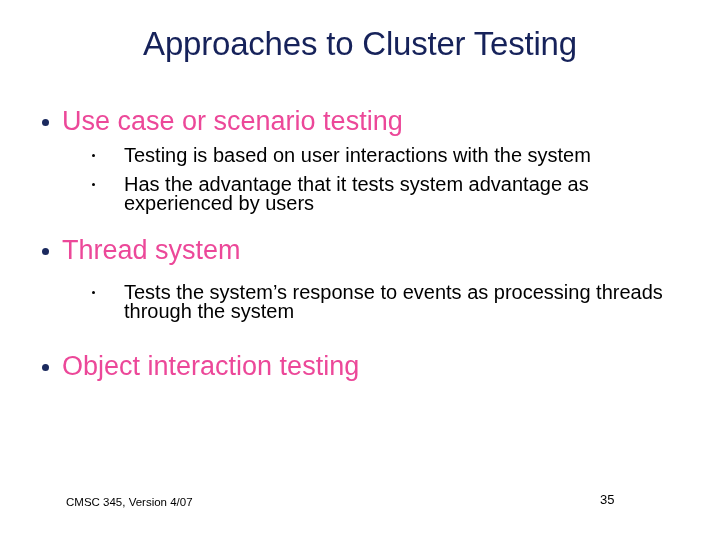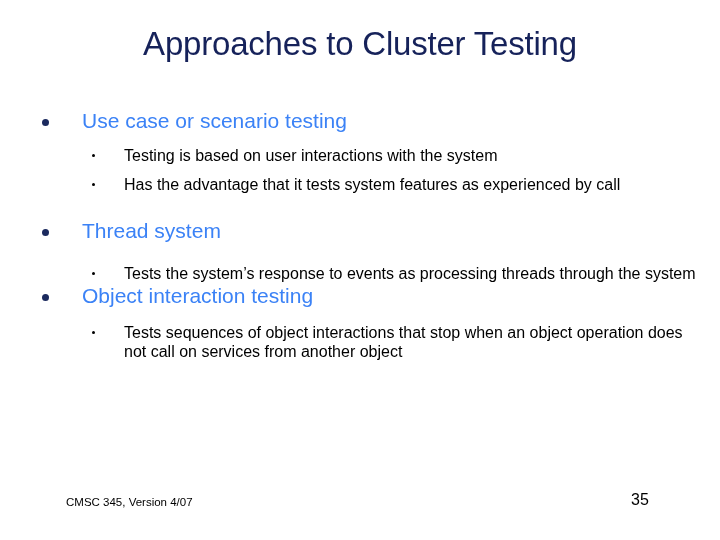--- a/index.html
+++ b/index.html
@@ -40,42 +40,42 @@
     left: 0;
     top: 100px;
     width: 720px;
   }
 
   .group { margin: 0; padding: 0; }
 
   
   .l1 {
     position: relative;
-    padding-left: 82px;
-    font-size: 21px;
+    padding-left: 62px;
+    font-size: 27px;
     line-height: 26px;
-    color: #3b82f6;
+    color: #ec4899;
     min-height: 26px;
   }
   .l1 .l1-dot {
     position: absolute;
     left: 42px;
     top: 11px;
     width: 7px;
     height: 7px;
     border-radius: 50%;
     background: #1b2a5e;
   }
 
   
   .l2 {
     position: relative;
     padding-left: 124px;
     padding-right: 24px;
-    font-size: 16px;
+    font-size: 20px;
     line-height: 19px;
     color: #000000;
   }
   .l2 .l2-dot {
     position: absolute;
     left: 92px;
     top: 8px;
     width: 3px;
     height: 3px;
     border-radius: 50%;
@@ -84,39 +84,39 @@
   .l2-list { margin: 0; padding: 0; }
 
   
   .group-1 .l1          { margin-top: 8px; }
   .group-1 .l2-first    { margin-top: 12px; }
   .group-1 .l2-next     { margin-top: 10px; }
 
   .group-2             { margin-top: 24px; }
   .group-2 .l2-first   { margin-top: 20px; }
 
-  .group-3             { }
+  .group-3             { margin-top: 32px; }
   .group-3 .l2-first   { margin-top: 14px; }
 
   
   #footer-left {
     position: absolute;
     left: 66px;
     top: 495px;
     font-size: 11.5px;
     line-height: 14px;
     color: #000000;
   }
   #footer-page {
     position: absolute;
     left: 600px;
     top: 493px;
     width: 80px;
-    text-align: center;
-    font-size: 16px;
+    text-align: left;
+    font-size: 13px;
     line-height: 14px;
     color: #000000;
   }
 </style>
 </head>
 <body>
 
 <div id="slide">
 
   <div id="slide-title">Approaches to Cluster Testing</div>
@@ -128,21 +128,21 @@
         <span class="l1-dot"></span>
         <span>Use case or scenario testing</span>
       </div>
       <div class="l2-list">
         <div class="l2 l2-first">
           <span class="l2-dot"></span>
           <span>Testing is based on user interactions with the system</span>
         </div>
         <div class="l2 l2-next">
           <span class="l2-dot"></span>
-          <span>Has the advantage that it tests system features as experienced by call</span>
+          <span>Has the advantage that it tests system advantage as experienced by users</span>
         </div>
       </div>
     </div>
 
     <div class="group group-2">
       <div class="l1">
         <span class="l1-dot"></span>
         <span>Thread system</span>
       </div>
       <div class="l2-list">
@@ -151,26 +151,20 @@
           <span>Tests the system’s response to events as processing threads through the system</span>
         </div>
       </div>
     </div>
 
     <div class="group group-3">
       <div class="l1">
         <span class="l1-dot"></span>
         <span>Object interaction testing</span>
       </div>
-      <div class="l2-list">
-        <div class="l2 l2-first">
-          <span class="l2-dot"></span>
-          <span>Tests sequences of object interactions that stop when an object operation does not call on services from another object</span>
-        </div>
-      </div>
     </div>
 
   </div>
 
   <div id="footer-left">CMSC 345, Version 4/07</div>
 
   <div id="footer-page">35</div>
 
 </div>
 

